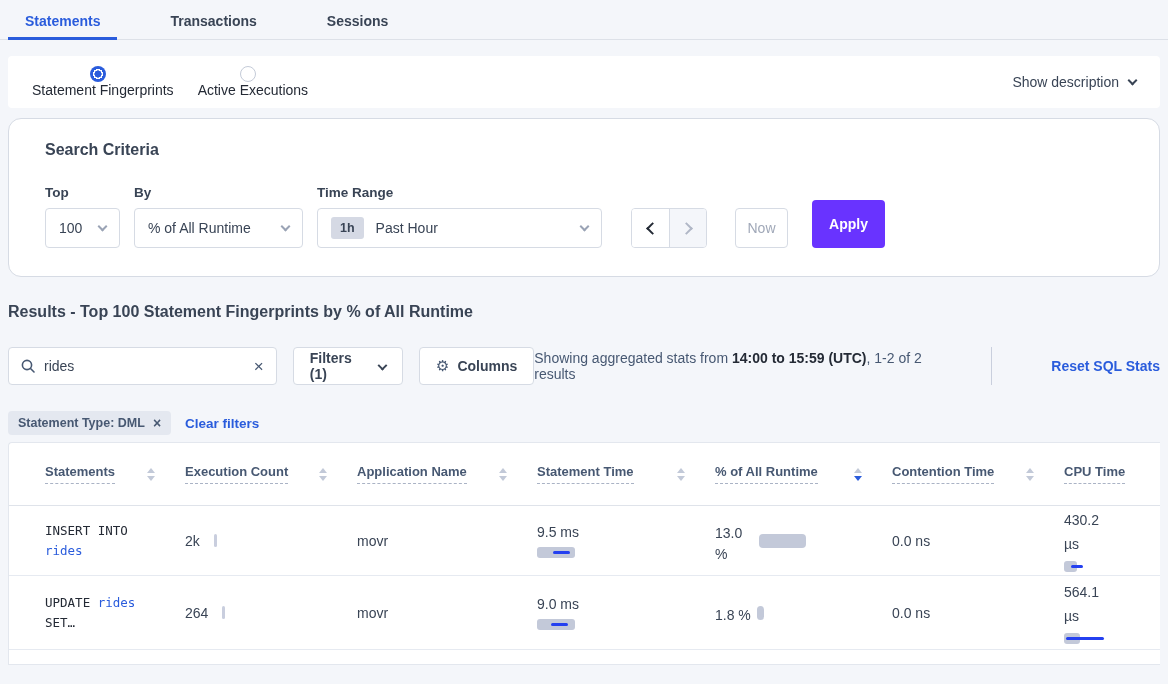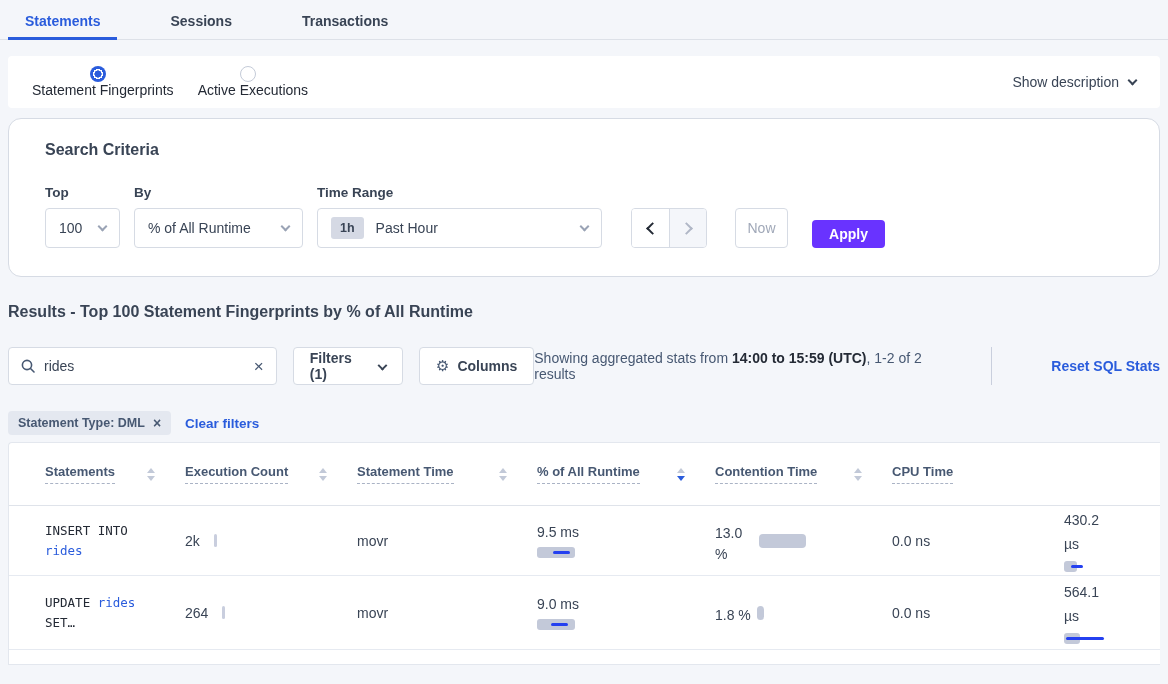--- a/index.html
+++ b/index.html
@@ -45,21 +45,21 @@
     overflow:hidden; height:40px; }
   .arrow-btn { width:37px; display:flex; align-items:center; justify-content:center; background:#fff; cursor:pointer; }
   .arrow-btn + .arrow-btn { border-left:1px solid #d6dbe4; }
   .arrow-btn.disabled { background:#f4f6fa; cursor:default; }
   .caret-l { width:9px; height:9px; border-left:2.5px solid #242a35; border-bottom:2.5px solid #242a35;
     transform:rotate(45deg); margin-left:3px; }
   .caret-r { width:9px; height:9px; border-right:2.5px solid #b0b7c6; border-top:2.5px solid #b0b7c6;
     transform:rotate(45deg); margin-right:3px; }
   .now-btn { margin-left:28px; height:40px; width:53px; border:1px solid #d6dbe4; border-radius:4px;
     background:#fff; color:#a0a8b8; font-size:14px; display:flex; align-items:center; justify-content:center; }
-  .apply-btn { margin-left:24px; height:28px; width:73px; border:none; border-radius:4px;
+  .apply-btn { margin-left:24px; height:48px; width:73px; border:none; border-radius:4px;
     background:#6933ff; color:#fff; font-size:14px; font-weight:700; display:flex; align-items:center;
     justify-content:center; cursor:pointer; }
 
   
   .results-heading { margin-top:26px; font-size:16px; font-weight:700; color:#394455; }
   .search-row { margin-top:26px; display:flex; align-items:center; }
   .search-box { width:281px; height:38px; background:#fff; border:1px solid #d6dbe4; border-radius:4px;
     display:flex; align-items:center; padding:0 12px; }
   .search-box input { border:none; outline:none; flex:1; font-size:14px; color:#394455; margin-left:9px;
     font-family:inherit; background:transparent; }
@@ -117,22 +117,22 @@
   .pct-bar { background:#c3c9d9; border-radius:4px; height:14px; }
   .pct-bar.b1 { width:47px; }
   .pct-bar.b2 { width:7px; margin-left:6px; }
   .cpu-stack { line-height:24px; }
 </style>
 </head>
 <body>
 
 <div class="tabbar">
   <div class="tab active">Statements</div>
+  <div class="tab">Transactions</div>
   <div class="tab">Sessions</div>
-  <div class="tab">Transactions</div>
 </div>
 
 <div class="page">
 
   <div class="toggle-band">
     <div class="radio-opt">
       <span class="radio on"></span>
       <span>Statement Fingerprints</span>
     </div>
     <div class="radio-opt">
@@ -229,20 +229,27 @@
           </span>
       </div>
       <div class="th">
         <span class="th-label">Execution Count</span>
         <span class="sorter">
             <i class="tri up"></i>
             <i class="tri down"></i>
           </span>
       </div>
       <div class="th">
+        <span class="th-label">Application Name</span>
+        <span class="sorter">
+            <i class="tri up"></i>
+            <i class="tri down"></i>
+          </span>
+      </div>
+      <div class="th">
         <span class="th-label">Statement Time</span>
         <span class="sorter">
             <i class="tri up"></i>
             <i class="tri down"></i>
           </span>
       </div>
       <div class="th">
         <span class="th-label">% of All Runtime</span>
         <span class="sorter">
             <i class="tri up"></i>

